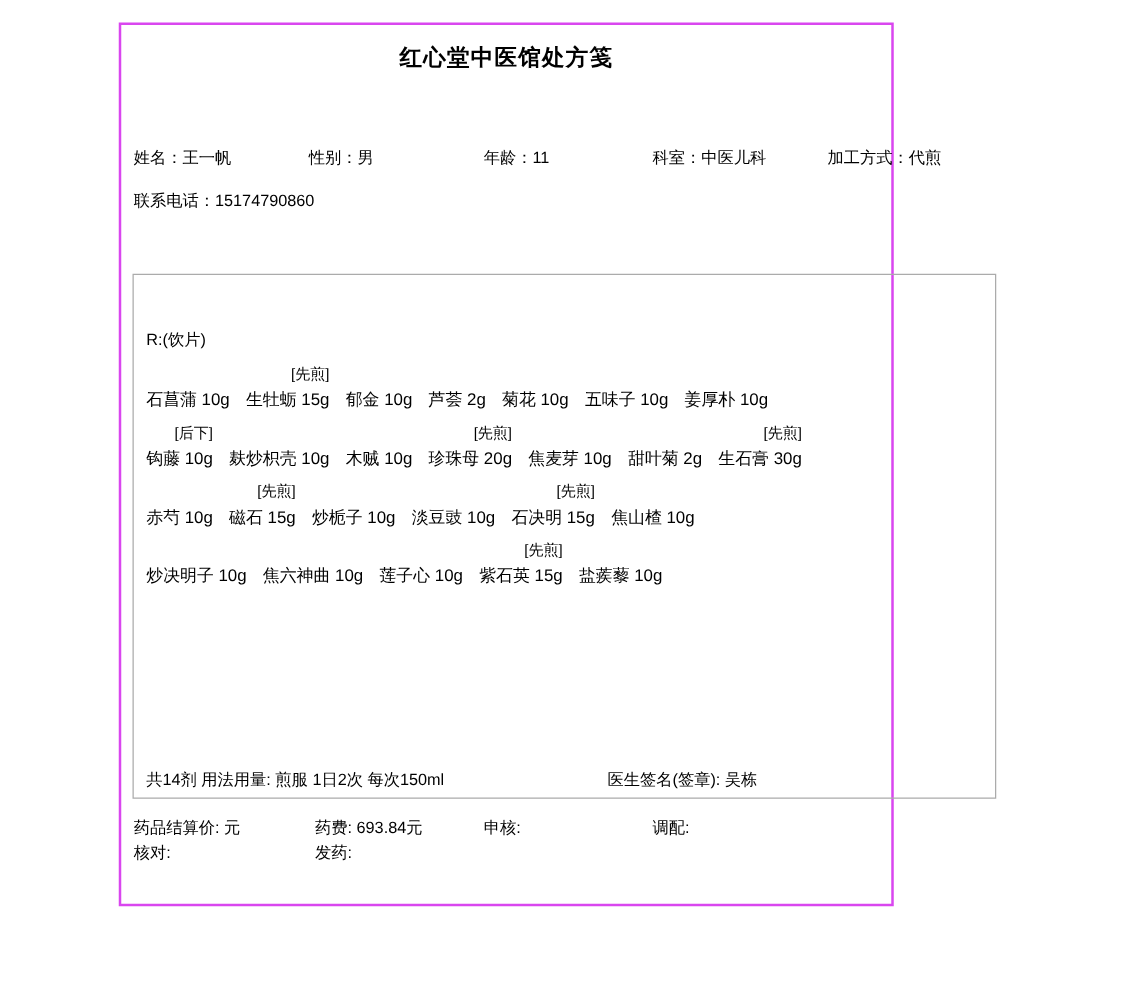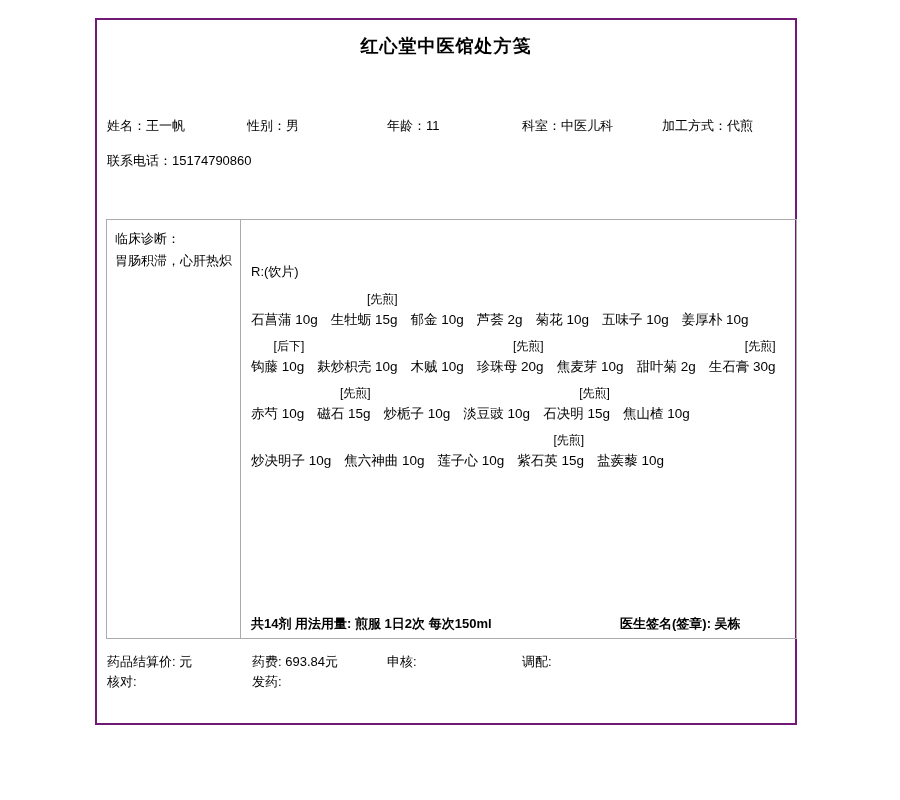--- a/index.html
+++ b/index.html
@@ -2,22 +2,22 @@
 <html><head>
 <meta charset="utf-8">
 <style>
   html,body{margin:0;padding:0;background:#fff;}
   body{
     width:900px;height:800px;position:relative;overflow:hidden;
     font-family:"Liberation Sans","DejaVu Sans",sans-serif;
     color:#000;-webkit-font-smoothing:none;
   }
   .sheet{
-    position:absolute;left:95px;top:18px;width:702px;height:707px;
-    border:2px solid #701a75;box-sizing:border-box;background:#fff;
+    position:absolute;left:95px;top:18px;width:620px;height:707px;
+    border:2px solid #d946ef;box-sizing:border-box;background:#fff;
   }
   .title{
     position:absolute;top:14px;left:0;width:100%;text-align:center;
     font-size:18px;font-weight:bold;letter-spacing:1px;
   }
   .info-item{position:absolute;font-size:13px;white-space:nowrap;}
   .r1{top:97px;}
   .r2{top:132px;}
   .main-box{
     position:absolute;left:9px;top:199px;width:691px;height:420px;
@@ -27,21 +27,21 @@
     width:136px;box-sizing:border-box;border-right:1px solid #ababab;
     padding:8px 8px 0 8px;font-size:13px;line-height:22px;
   }
   .rx-cell{flex:1;position:relative;padding:10px 8px 0 10px;box-sizing:border-box;font-size:13px;}
   .rx-header{font-size:13px;line-height:20px;margin-bottom:8px;margin-top:32px;}
   .herb-row{margin-bottom:7px;white-space:nowrap;}
   .herb{display:inline-block;margin-right:13px;vertical-align:bottom;}
   .herb-tag{display:block;height:19px;line-height:19px;font-size:12px;text-align:right;}
   .herb-txt{display:block;font-size:13.5px;line-height:21px;}
   .rx-bottom{position:absolute;left:10px;right:6px;bottom:4px;}
-  .usage-line{position:relative;height:20px;line-height:20px;font-size:13px;white-space:nowrap;font-weight:bold;}
+  .usage-line{position:relative;height:20px;line-height:20px;font-size:13px;white-space:nowrap;}
   .doctor-sign{position:absolute;left:369px;top:0;white-space:nowrap;}
   .advice{width:378px;font-size:13px;line-height:17px;margin-top:2px;}
   .foot-item{position:absolute;font-size:13px;white-space:nowrap;}
   .f1{top:633px;}
   .f2{top:653px;}
   .f3{top:673px;}
   .lbl{white-space:pre;}
   .val{white-space:pre;}
 </style>
 </head>
@@ -53,21 +53,20 @@
 
   <div class="info-item r1" style="left:10px"><span class="lbl">姓名：</span><span class="val">王一帆</span></div>
   <div class="info-item r1" style="left:150px"><span class="lbl">性别：</span><span class="val">男</span></div>
   <div class="info-item r1" style="left:290px"><span class="lbl">年龄：</span><span class="val">11</span></div>
   <div class="info-item r1" style="left:425px"><span class="lbl">科室：</span><span class="val">中医儿科</span></div>
   <div class="info-item r1" style="left:565px"><span class="lbl">加工方式：</span><span class="val">代煎</span></div>
 
   <div class="info-item r2" style="left:10px"><span class="lbl">联系电话：</span><span class="val">15174790860</span></div>
 
   <div class="main-box">
-    <div class="diag-cell"><span class="lbl">临床诊断：</span><span class="val">胃肠积滞，心肝热炽</span></div>
 
     <div class="rx-cell">
       <div class="rx-header">R:(饮片)</div>
 
       <div>
           <div class="herb-row"><span class="herb"><span class="herb-tag">&nbsp;</span><span class="herb-txt">石菖蒲 10g</span></span><span class="herb"><span class="herb-tag">[先煎]</span><span class="herb-txt">生牡蛎 15g</span></span><span class="herb"><span class="herb-tag">&nbsp;</span><span class="herb-txt">郁金 10g</span></span><span class="herb"><span class="herb-tag">&nbsp;</span><span class="herb-txt">芦荟 2g</span></span><span class="herb"><span class="herb-tag">&nbsp;</span><span class="herb-txt">菊花 10g</span></span><span class="herb"><span class="herb-tag">&nbsp;</span><span class="herb-txt">五味子 10g</span></span><span class="herb"><span class="herb-tag">&nbsp;</span><span class="herb-txt">姜厚朴 10g</span></span></div>
           <div class="herb-row"><span class="herb"><span class="herb-tag">[后下]</span><span class="herb-txt">钩藤 10g</span></span><span class="herb"><span class="herb-tag">&nbsp;</span><span class="herb-txt">麸炒枳壳 10g</span></span><span class="herb"><span class="herb-tag">&nbsp;</span><span class="herb-txt">木贼 10g</span></span><span class="herb"><span class="herb-tag">[先煎]</span><span class="herb-txt">珍珠母 20g</span></span><span class="herb"><span class="herb-tag">&nbsp;</span><span class="herb-txt">焦麦芽 10g</span></span><span class="herb"><span class="herb-tag">&nbsp;</span><span class="herb-txt">甜叶菊 2g</span></span><span class="herb"><span class="herb-tag">[先煎]</span><span class="herb-txt">生石膏 30g</span></span></div>
           <div class="herb-row"><span class="herb"><span class="herb-tag">&nbsp;</span><span class="herb-txt">赤芍 10g</span></span><span class="herb"><span class="herb-tag">[先煎]</span><span class="herb-txt">磁石 15g</span></span><span class="herb"><span class="herb-tag">&nbsp;</span><span class="herb-txt">炒栀子 10g</span></span><span class="herb"><span class="herb-tag">&nbsp;</span><span class="herb-txt">淡豆豉 10g</span></span><span class="herb"><span class="herb-tag">[先煎]</span><span class="herb-txt">石决明 15g</span></span><span class="herb"><span class="herb-tag">&nbsp;</span><span class="herb-txt">焦山楂 10g</span></span></div>
           <div class="herb-row"><span class="herb"><span class="herb-tag">&nbsp;</span><span class="herb-txt">炒决明子 10g</span></span><span class="herb"><span class="herb-tag">&nbsp;</span><span class="herb-txt">焦六神曲 10g</span></span><span class="herb"><span class="herb-tag">&nbsp;</span><span class="herb-txt">莲子心 10g</span></span><span class="herb"><span class="herb-tag">[先煎]</span><span class="herb-txt">紫石英 15g</span></span><span class="herb"><span class="herb-tag">&nbsp;</span><span class="herb-txt">盐蒺藜 10g</span></span></div>
         </div>

